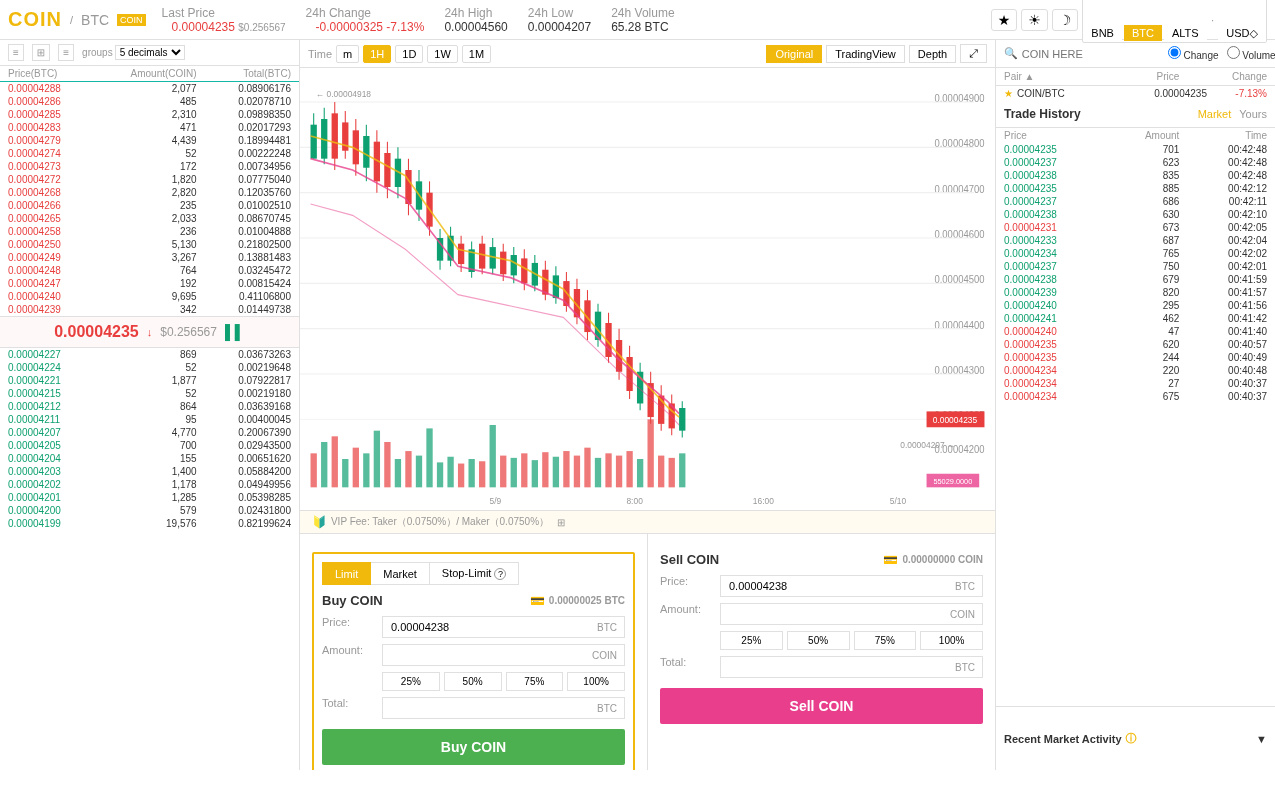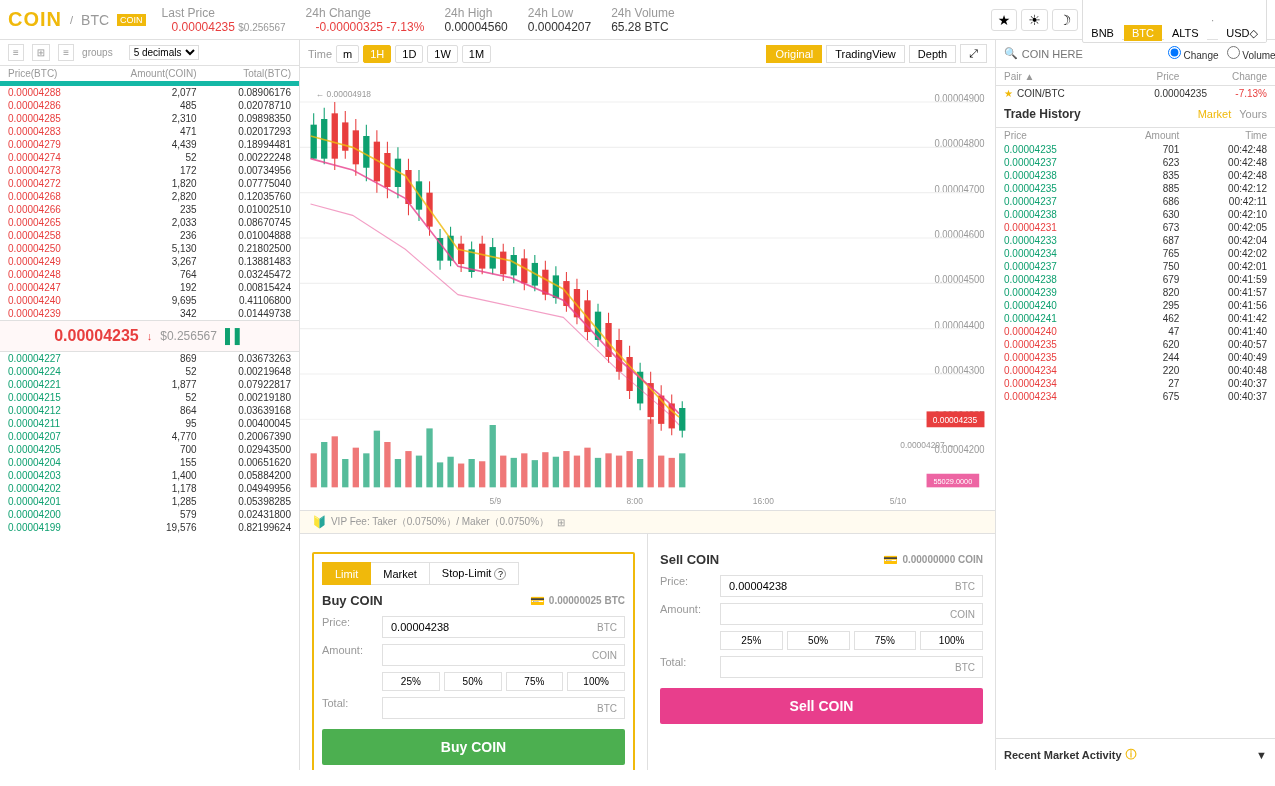--- a/index.html
+++ b/index.html
@@ -6,23 +6,23 @@
     body { font-family: Arial, sans-serif; font-size: 11px; background: #fff; color: #333; overflow: hidden; width: 1275px; height: 786px; }
     .theme-btn { background: none; border: 1px solid #ddd; padding: 2px 6px; cursor: pointer; border-radius: 3px; font-size: 14px; }
 
     
     .main { display: flex; height: 730px; }
 
     
     .left-panel { width: 300px; border-right: 1px solid #e0e0e0; display: flex; flex-direction: column; flex-shrink: 0; }
     .order-book-header { display: flex; align-items: center; padding: 4px 8px; border-bottom: 1px solid #e0e0e0; gap: 8px; font-size: 10px; color: #999; }
     .ob-icon { border: 1px solid #ddd; padding: 2px 4px; cursor: pointer; }
-    .ob-group { display: flex; align-items: center; gap: 16px; }
+    .ob-group { display: flex; align-items: center; gap: 2px; }
     .ob-group select { font-size: 10px; border: 1px solid #ddd; background: #fff; }
-    .ob-cols { display: flex; padding: 2px 8px; color: #999; font-size: 10px; border-bottom: 5px solid #14b8a6; }
+    .ob-cols { display: flex; padding: 2px 8px; color: #999; font-size: 10px; border-bottom: 1px solid #14b8a6; }
     .ob-cols span { flex: 1; text-align: right; }
     .ob-cols span:first-child { text-align: left; }
     .order-list { overflow: hidden; }
     .order-row { display: flex; padding: 1px 8px; font-size: 10px; }
     .order-row span { flex: 1; text-align: right; }
     .order-row span:first-child { text-align: left; }
     .order-row.sell span:first-child { color: #e83e3e; }
     .order-row.buy span:first-child { color: #0ea070; }
 
     .current-price-bar { display: flex; align-items: center; justify-content: center; padding: 6px 8px; border-top: 1px solid #e0e0e0; border-bottom: 1px solid #e0e0e0; gap: 8px; background: #fff8f8; }
@@ -94,21 +94,21 @@
     .th-cols { display: flex; padding: 2px 8px; color: #999; font-size: 10px; }
     .th-cols span { flex: 1; text-align: right; }
     .th-cols span:first-child { text-align: left; }
     .th-list { overflow: hidden; flex: 1; }
     .th-row { display: flex; padding: 1px 8px; font-size: 10px; }
     .th-row span { flex: 1; text-align: right; }
     .th-row span:first-child { text-align: left; }
     .th-row span:first-child.up { color: #0ea070; }
     .th-row span:first-child.dn { color: #e83e3e; }
 
-    .rma-bar { padding: 8px 8px; border-top: 1px solid #e0e0e0; display: flex; align-items: center; font-size: 11px; font-weight: bold; }
+    .rma-bar { padding: 24px 8px; border-top: 1px solid #e0e0e0; display: flex; align-items: center; font-size: 11px; font-weight: bold; }
     .rma-icon { color: #f0b90b; margin-left: 4px; }
     .rma-arrow { margin-left: auto; cursor: pointer; }
 
     
     .top-header { height: 40px; display: flex; align-items: center; padding: 0 8px; border-bottom: 1px solid #e0e0e0; gap: 8px; background: #fff; }
     .nav-logo { font-size: 20px; font-weight: bold; color: #f0b90b; letter-spacing: 1px; }
     .nav-slash { color: #999; }
     .nav-coin { color: #999; font-size: 14px; }
     .coin-badge { background: #f0b90b; color: #fff; font-size: 9px; padding: 1px 3px; }
     .header-stats { display: flex; gap: 20px; margin-left: 8px; }

